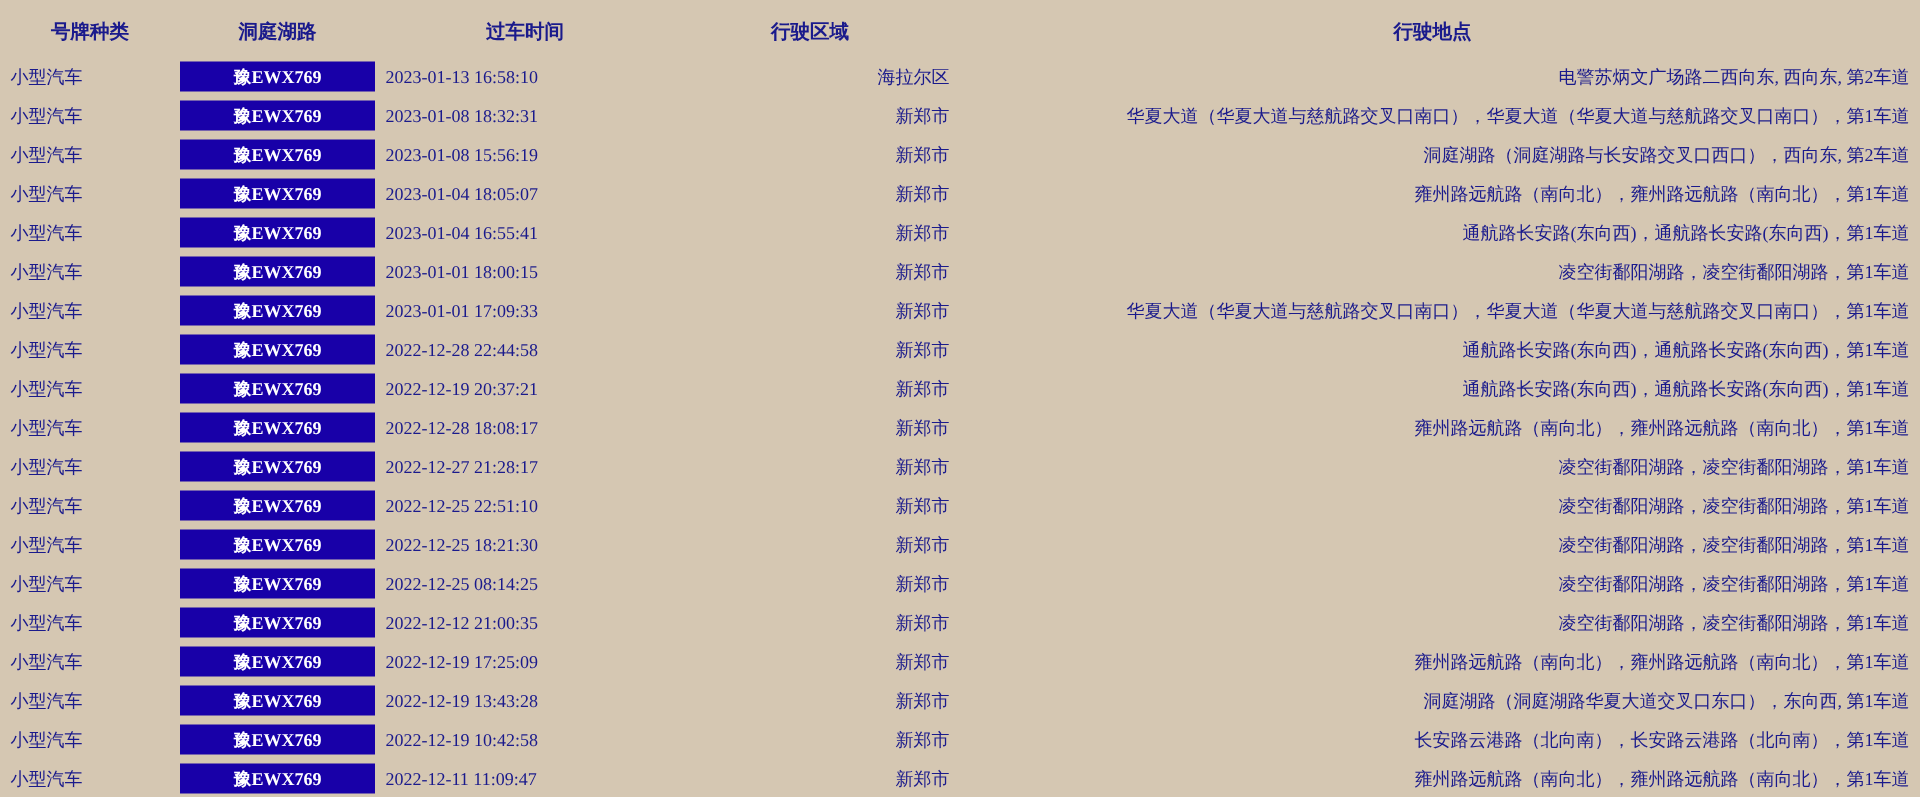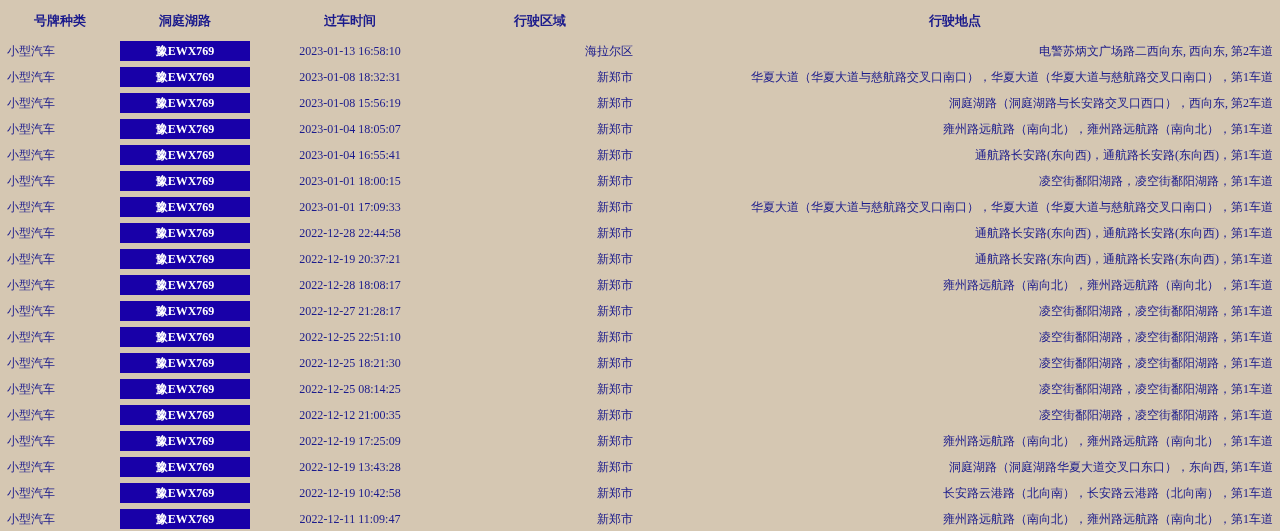--- a/index.html
+++ b/index.html
@@ -45,21 +45,21 @@
     text-overflow: ellipsis;
   }
   col.c-type   { width: 110px; }
   col.c-plate  { width: 140px; }
   col.c-time   { width: 190px; }
   col.c-area   { width: 190px; }
   col.c-place  { width: 640px; }
 
   td.type  { text-align: left; }
   td.plate { text-align: center; padding: 0; }
-  td.time  { text-align: center; }
+  td.time  { }
   td.area  { text-align: right; padding-left: 8px; }
   td.place { text-align: right; padding-left: 8px; }
 
   th.h-type  { text-align: center; }
   th.h-plate { text-align: center; }
   th.h-time  { text-align: center; }
   th.h-area  { text-align: center; }
   th.h-place { text-align: center; }
 
   .plate-chip {

